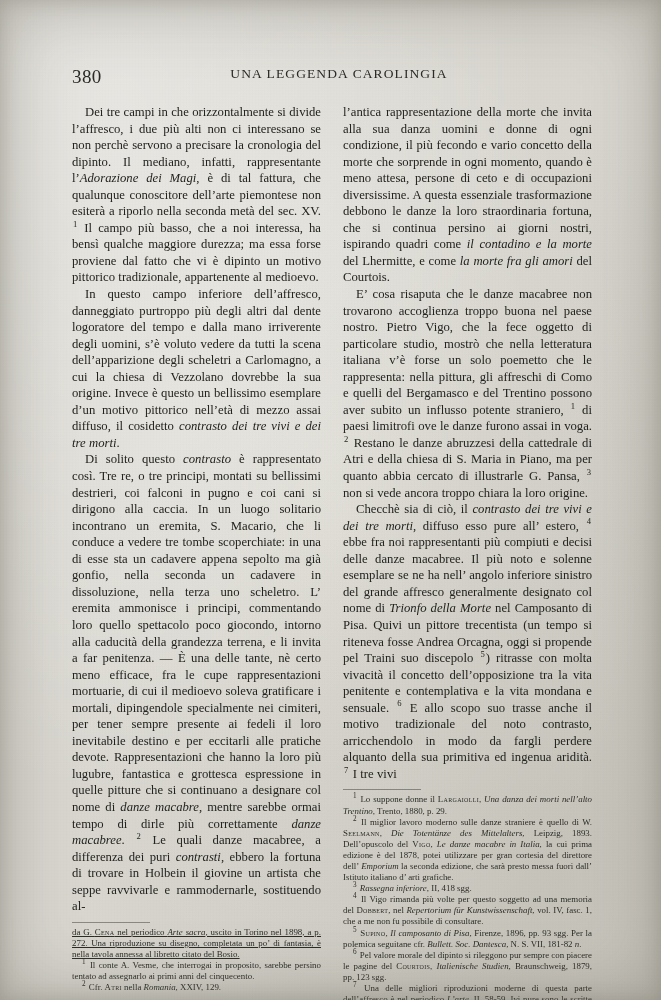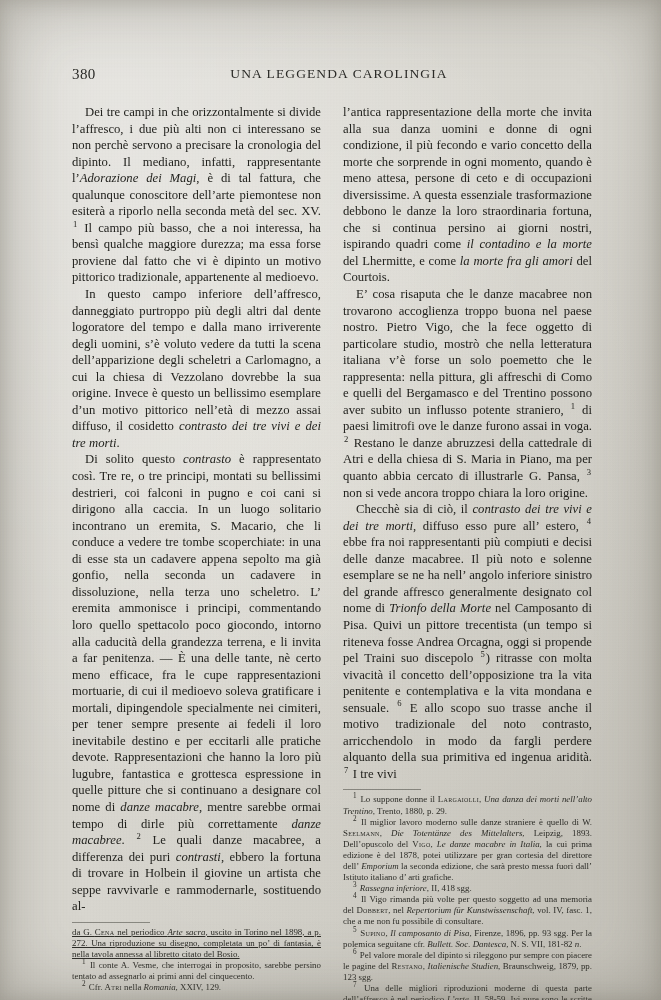--- a/index.html
+++ b/index.html
@@ -50,21 +50,21 @@
   
   .header {
     position: relative;
     height: 22px;
     color: #2b2b28;
   }
   .folio {
     position: absolute;
     left: 0;
     top: 0;
-    font-size: 15px;
+    font-size: 19px;
     letter-spacing: 0.4px;
   }
   .running-title {
     position: absolute;
     left: 0;
     right: 12px;
     top: 0;
     text-align: center;
     font-size: 13.5px;
     letter-spacing: 1.1px;
@@ -164,21 +164,21 @@
             <p class="body"><span>E’ cosa risaputa che le danze macabree non trovarono accoglienza troppo buona nel paese nostro. Pietro Vigo, che la fece oggetto di particolare studio, mostrò che nella letteratura italiana v’è forse un solo poemetto che le rappresenta: nella pittura, gli affreschi di Como e quelli del Bergamasco e del Trentino possono aver subito un influsso potente straniero, </span><sup>1</sup><span> di paesi limitrofi ove le danze furono assai in voga. </span><sup>2</sup><span> Restano le danze abruzzesi della cattedrale di Atri e della chiesa di S. Maria in Piano, ma per quanto abbia cercato di illustrarle G. Pansa, </span><sup>3</sup><span> non si vede ancora troppo chiara la loro origine.</span></p>
             <p class="body"><span>Checchè sia di ciò, il </span><em>contrasto dei tre vivi e dei tre morti</em><span>, diffuso esso pure all’ estero, </span><sup>4</sup><span> ebbe fra noi rappresentanti più compiuti e decisi delle danze macabree. Il più noto e solenne esemplare se ne ha nell’ angolo inferiore sinistro del grande affresco generalmente designato col nome di </span><em>Trionfo della Morte</em><span> nel Camposanto di Pisa. Quivi un pittore trecentista (un tempo si riteneva fosse Andrea Orcagna, oggi si propende pel Traini suo discepolo </span><sup>5</sup><span>) ritrasse con molta vivacità il concetto dell’opposizione tra la vita penitente e contemplativa e la vita mondana e sensuale. </span><sup>6</sup><span> E allo scopo suo trasse anche il motivo tradizionale del noto contrasto, arricchendolo in modo da fargli perdere alquanto della sua primitiva ed ingenua aridità. </span><sup>7</sup><span> I tre vivi</span></p>
           </div>
         <div class="fn-rule"></div>
         <div class="fn-block" id="right-notes">
             <p class="fn"><sup>1</sup><span> Lo suppone donne il </span><span class="sc">Largaiolli</span><span>, </span><em>Una danza dei morti nell’alto Trentino</em><span>, Trento, 1880, p. 29.</span></p>
             <p class="fn"><sup>2</sup><span> Il miglior lavoro moderno sulle danze straniere è quello di W. </span><span class="sc">Seelmann</span><span>, </span><em>Die Totentänze des Mittelalters</em><span>, Leipzig, 1893. Dell’opuscolo del </span><span class="sc">Vigo</span><span>, </span><em>Le danze macabre in Italia</em><span>, la cui prima edizione è del 1878, potei utilizzare per gran cortesia del direttore dell’ </span><em>Emporium</em><span> la seconda edizione, che sarà presto messa fuori dall’ Istituto italiano d’ arti grafiche.</span></p>
             <p class="fn"><sup>3</sup><span> </span><em>Rassegna inferiore</em><span>, II, 418 sgg.</span></p>
             <p class="fn"><sup>4</sup><span> Il Vigo rimanda più volte per questo soggetto ad una memoria del </span><span class="sc">Dobbert</span><span>, nel </span><em>Repertorium für Kunstwissenschaft</em><span>, vol. IV, fasc. 1, che a me non fu possibile di consultare.</span></p>
             <p class="fn"><sup>5</sup><span> </span><span class="sc">Supino</span><span>, </span><em>Il camposanto di Pisa</em><span>, Firenze, 1896, pp. 93 sgg. Per la polemica seguitane cfr. </span><em>Bullett. Soc. Dantesca</em><span>, N. S. VII, 181-82 </span><em>n</em><span>.</span></p>
-            <p class="fn"><sup>6</sup><span> Pel valore morale del dipinto si rileggono pur sempre con piacere le pagine del </span><span class="sc">Restano</span><span>, </span><em>Italienische Studien</em><span>, Braunschweig, 1879, pp. 123 sgg.</span></p>
+            <p class="fn"><sup>6</sup><span> Pel valore morale del dipinto si rileggono pur sempre con piacere le pagine del </span><span class="sc">Courtois</span><span>, </span><em>Italienische Studien</em><span>, Braunschweig, 1879, pp. 123 sgg.</span></p>
             <p class="fn"><sup>7</sup><span> Una delle migliori riproduzioni moderne di questa parte dell’affresco è nel periodico </span><em>L’arte</em><span>, II, 58-59. Ivi pure sono le scritte che l’accompagnano.</span></p>
           </div>
       </div>
 
     </div>
   </div>
 
   <div class="grain"></div>
   <div class="vignette"></div>
 </div>

